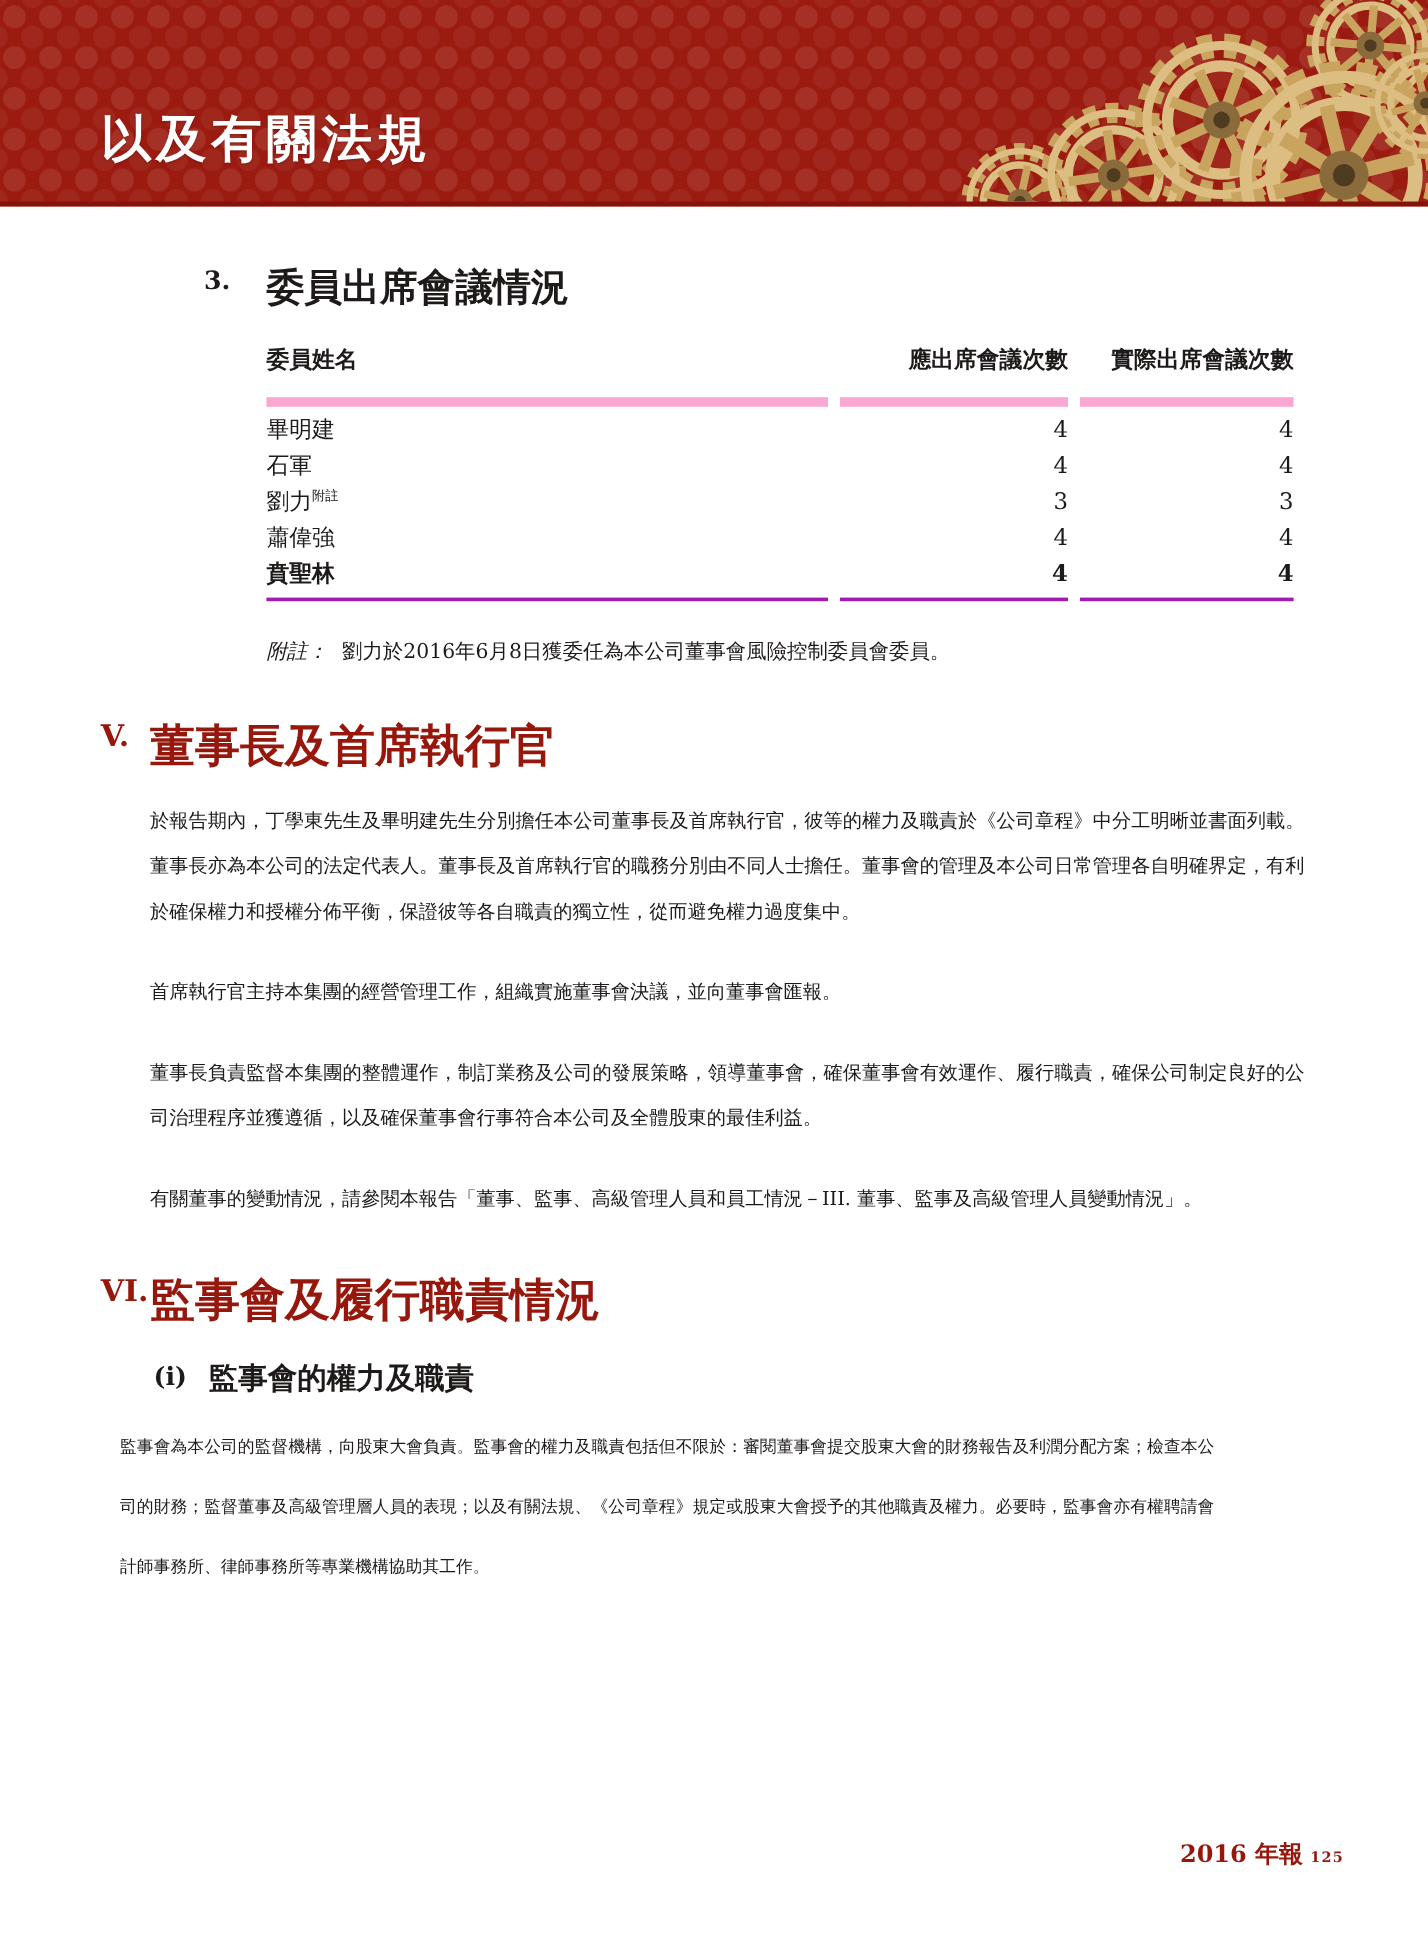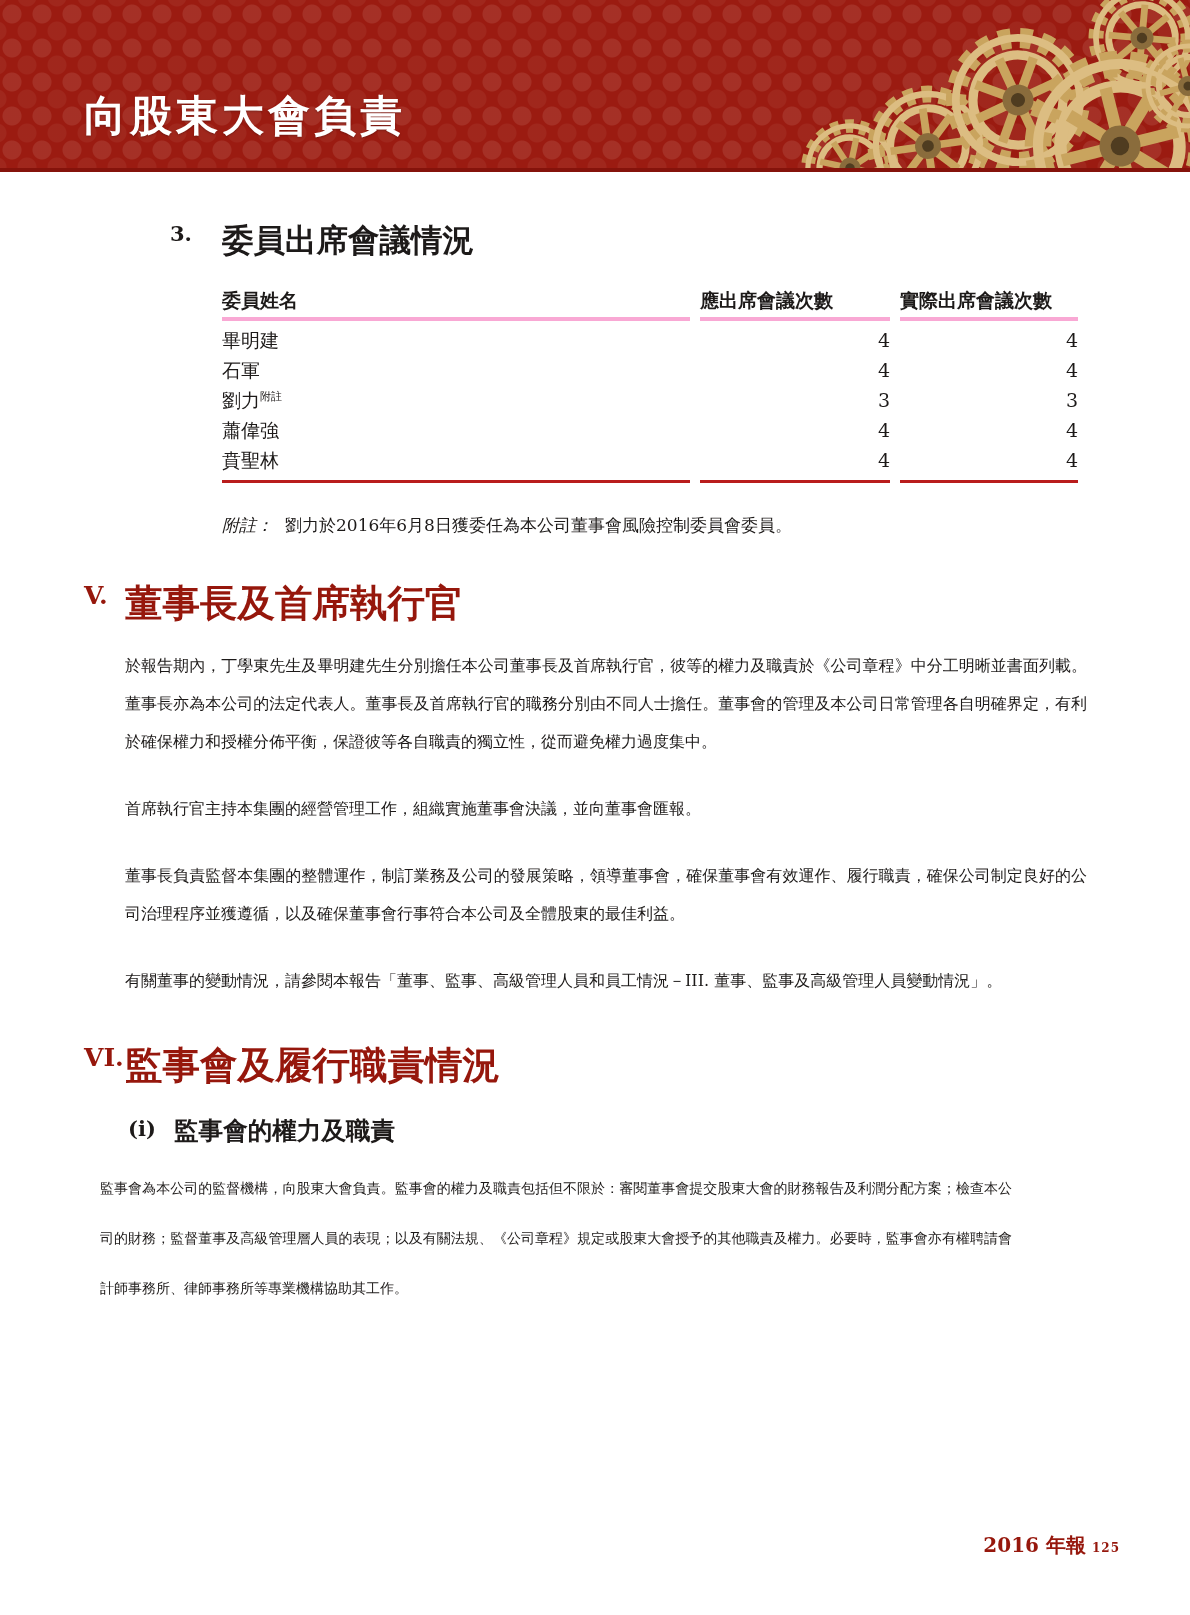--- a/index.html
+++ b/index.html
@@ -79,27 +79,27 @@
     margin:24px 0 0 222px;
     width:856px;
     display:grid;
     grid-template-columns:1fr 190px 178px;
     column-gap:10px;
     font-size:19px;
   }
   .att-table .cell{line-height:30px;}
   .att-table .head{
     font-weight:700;
-    padding-bottom:2px;
-    border-bottom:4px solid #f9a8d4;
-  }
-  .att-table .head.c2,.att-table .head.c3{}
+    padding-bottom:16px;
+    border-bottom:8px solid #f9a8d4;
+  }
+  .att-table .head.c2,.att-table .head.c3{text-align:right;}
   .att-table .first{padding-top:4px;}
   .att-table .num{text-align:right;}
-  .att-table .last{padding-bottom:5px;border-bottom:3px solid #b91c1c;}
+  .att-table .last{padding-bottom:5px;border-bottom:3px solid #a21caf;font-weight:bold;}
   .att-table sup{
     font-size:11px;
     vertical-align:super;
     line-height:0;
   }
 
   .footnote{
     margin:30px 0 0 222px;
     font-size:17px;
     line-height:1.5;
@@ -180,21 +180,21 @@
           <circle r="4.5" fill="#4f3c20"></circle>
         </g>
       </defs>
       <use href="#gear" transform="translate(60,172) scale(1.05) rotate(12)"></use>
       <use href="#gear" transform="translate(138,150) scale(1.30) rotate(-8)"></use>
       <use href="#gear" transform="translate(228,104) scale(1.55) rotate(20)"></use>
       <use href="#gear" transform="translate(352,42)  scale(1.15) rotate(5)"></use>
       <use href="#gear" transform="translate(330,150) scale(2.05) rotate(-14)"></use>
       <use href="#gear" transform="translate(398,90)  scale(1.00) rotate(30)"></use>
     </svg>
-    <h1 class="banner-title">向股東大會負責</h1>
+    <h1 class="banner-title">以及有關法規</h1>
   </header>
 
   <main>
 
     <section>
       <div class="sec3-head">
         <span class="num">3.</span>
         <h2>委員出席會議情況</h2>
       </div>
 

